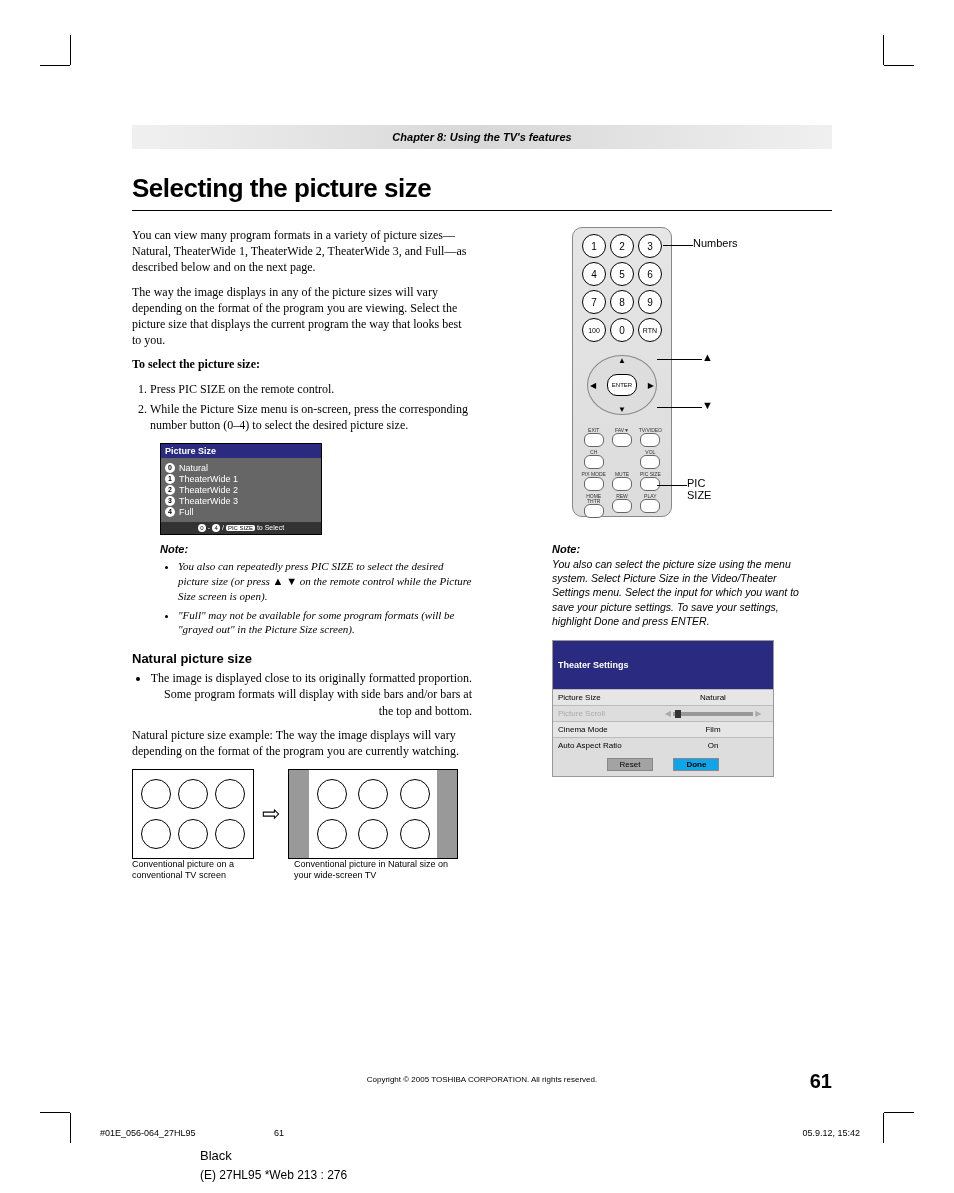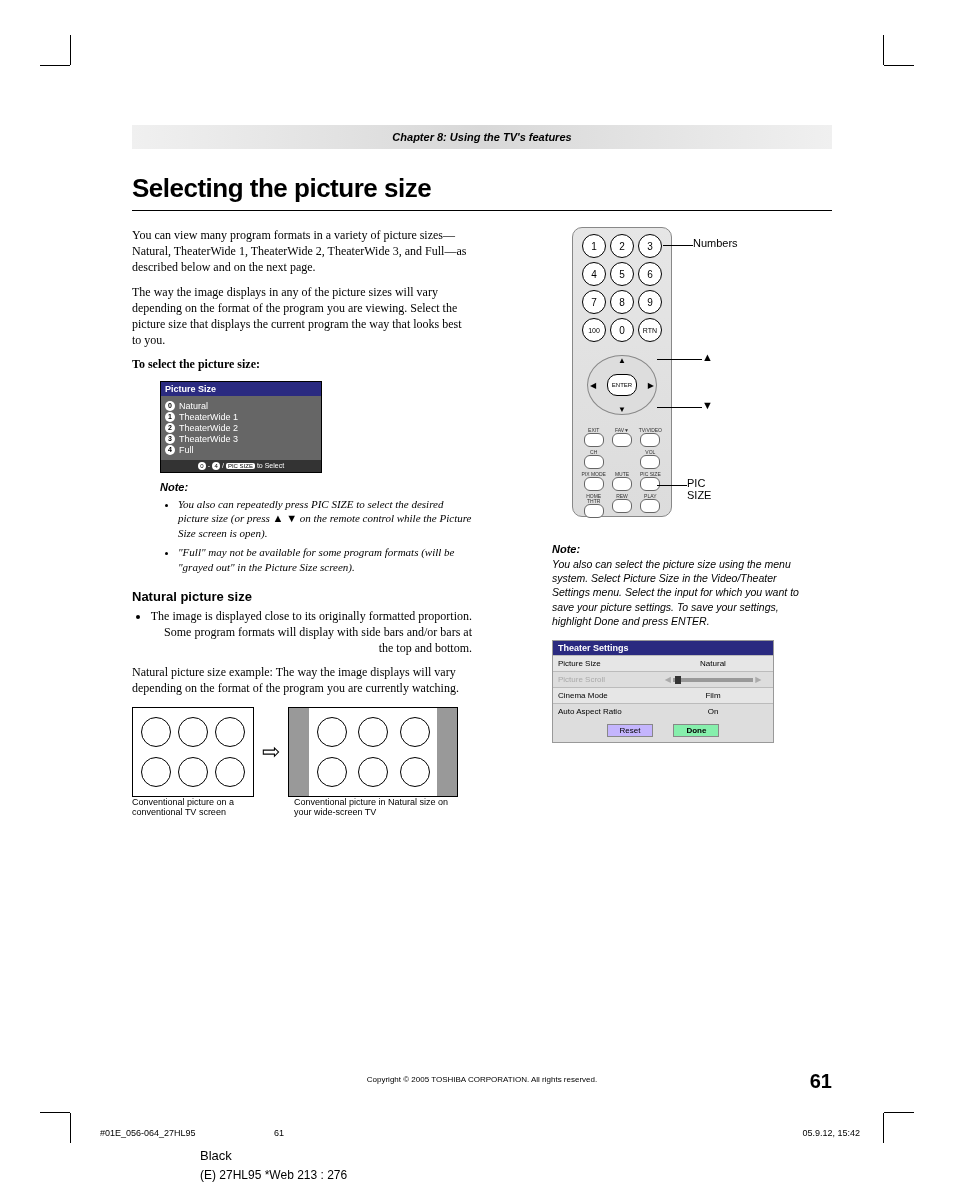--- a/index.html
+++ b/index.html
@@ -124,29 +124,29 @@
   .callout .line { position: absolute; border-top: 1px solid #000; }
 
   .settings-table {
     width: 220px;
     border: 1px solid #999;
     background: #ddd;
     font-family: Arial, sans-serif;
     font-size: 8px;
     margin-top: 12px;
   }
-  .settings-table .hdr { background: #2a2a80; color: #fff; font-weight: bold; padding: 2px 5px; font-size: 9px; }
+  .settings-table .hdr { background: #2a2a80; color: #fff; font-weight: bold; padding: 19px 5px; font-size: 9px; }
   .settings-table .row { display: flex; border-top: 1px solid #bbb; }
   .settings-table .row.alt { background: #e6e6e6; }
   .settings-table .cell-l { width: 45%; padding: 3px 5px; }
   .settings-table .cell-r { width: 55%; padding: 3px 5px; text-align: center; }
   .settings-table .dim { color: #aaa; }
   .settings-table .btnrow { display: flex; justify-content: center; gap: 20px; padding: 5px; }
-  .settings-table .btn { border: 1px solid #888; padding: 1px 12px; background: #c4b5fd; font-size: 8px; }
-  .settings-table .btn.sel { background: #86efac; font-weight: bold; }
+  .settings-table .btn { border: 1px solid #888; padding: 1px 12px; background: #a3a3a3; font-size: 8px; }
+  .settings-table .btn.sel { background: #0ea5e9; font-weight: bold; }
   .slider { display: inline-block; width: 80px; height: 4px; background: #999; position: relative; vertical-align: middle; }
   .slider::after { content:''; position:absolute; left: 2px; top: -2px; width: 6px; height: 8px; background: #333; }
 
   .footer-copy { position: absolute; left: 0; right: 0; top: 950px; text-align: center; font-family: Arial; font-size: 8px; }
   .page-num { position: absolute; right: 0; top: 945px; font-family: Arial; font-size: 20px; font-weight: bold; }
 
   .print-info { position: absolute; left: 100px; top: 1128px; font-family: Arial; font-size: 9px; width: 760px; display: flex; justify-content: space-between; }
   .print-black { position: absolute; left: 200px; top: 1148px; font-family: Arial; font-size: 13px; }
   .webref { position: absolute; left: 200px; top: 1168px; font-family: Arial; font-size: 12px; }
 </style>
@@ -166,20 +166,24 @@
   <div class="chapter-bar">Chapter 8: Using the TV's features</div>
   <h1 class="section-title">Selecting the picture size</h1>
   <div class="rule"></div>
 
   <div class="columns">
     <div class="col-left">
       <p>You can view many program formats in a variety of picture sizes—Natural, TheaterWide 1, TheaterWide 2, TheaterWide 3, and Full—as described below and on the next page.</p>
       <p>The way the image displays in any of the picture sizes will vary depending on the format of the program you are viewing. Select the picture size that displays the current program the way that looks best to you.</p>
 
       <p class="bold-serif">To select the picture size:</p>
+      <ol>
+        <li>Press PIC SIZE on the remote control.</li>
+        <li>While the Picture Size menu is on-screen, press the corresponding number button (0–4) to select the desired picture size.</li>
+      </ol>
 
       <div class="osd-menu">
         <div class="osd-title">Picture Size</div>
         <div class="osd-body">
           <div class="osd-item">
               <span class="num">0</span>
               <span>Natural</span>
             </div>
           <div class="osd-item">
               <span class="num">1</span>

